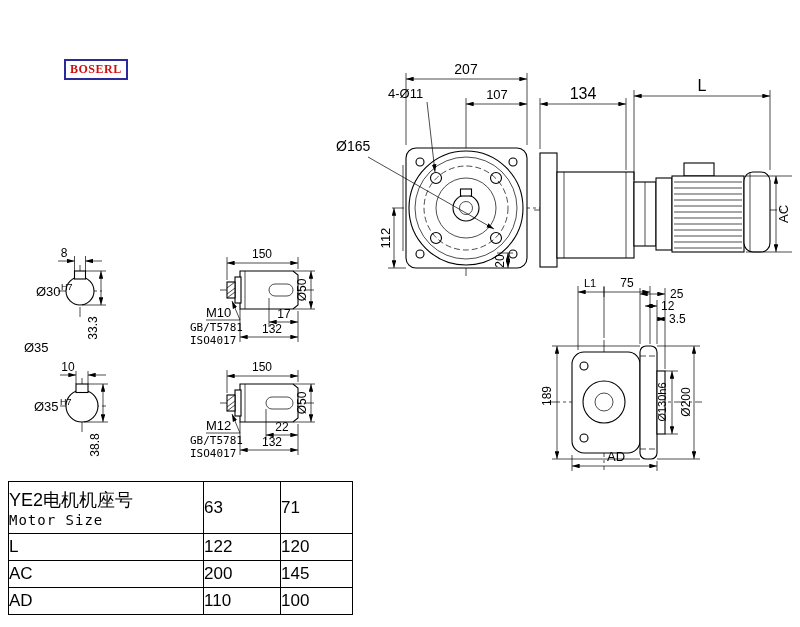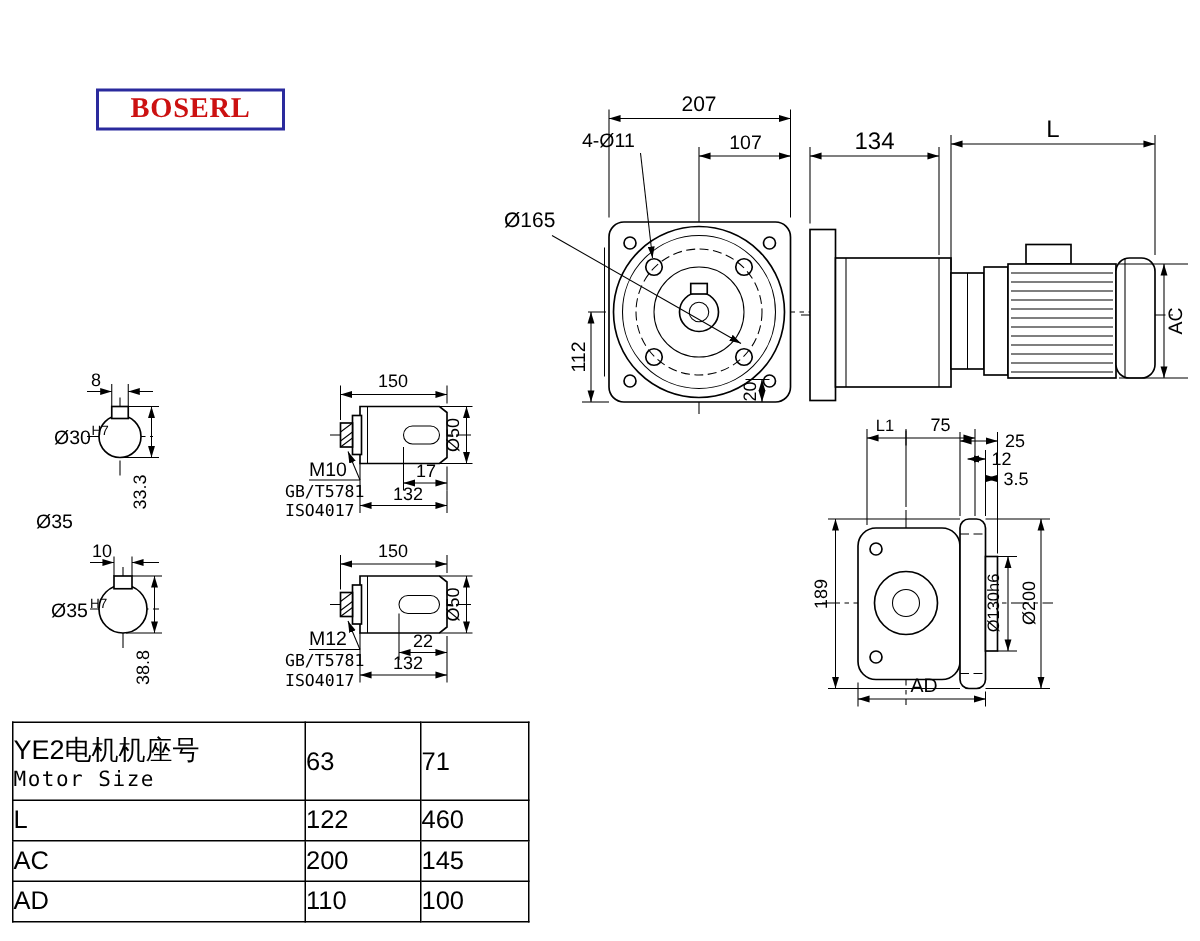--- a/index.html
+++ b/index.html
@@ -1,20 +1,20 @@
 <!DOCTYPE html>
 <html><head>
 <meta charset="utf-8">
 <style>
   *{margin:0;padding:0;box-sizing:border-box}
   html,body{width:800px;height:627px;background:#fff;font-family:"Liberation Sans",sans-serif}
   .page{position:relative;width:800px;height:627px;background:#fff;overflow:hidden}
   .title{position:absolute;left:6px;top:4px;font-size:31px;font-weight:700;color:#fe0000;white-space:nowrap;letter-spacing:.5px}
   .brand{position:absolute;left:64px;top:59px;border:2px solid #2a2a9d;color:#cc1111;
-         font-family:"Liberation Serif",serif;font-weight:700;font-size:19px;padding:1px 21px;letter-spacing:.5px;background:#fff}
+         font-family:"Liberation Serif",serif;font-weight:700;font-size:12px;padding:1px 4px;letter-spacing:.5px;background:#fff}
   svg.drawing{position:absolute;left:0;top:0}
   svg text{font-family:"Liberation Sans",sans-serif;fill:#000}
   .t9{font-size:9px}.t11{font-size:11px}.t12{font-size:12px}.t13{font-size:13px}.t14{font-size:14px}.t16{font-size:16px}
   .mono{font-family:"DejaVu Sans Mono",monospace}
   .s{stroke:#000;stroke-width:1.1;fill:none}
   .sw{stroke:#000;stroke-width:1.1;fill:#fff}
   .thin{stroke:#000;stroke-width:.7;fill:none}
   .dash{stroke:#000;stroke-width:.7;fill:none;stroke-dasharray:6 3}
   .cl{stroke:#000;stroke-width:.7;fill:none;stroke-dasharray:12 3 3 3}
   table.size-table{position:absolute;left:8px;top:481px;border-collapse:collapse;table-layout:fixed;color:#000;background:#fff}
@@ -269,21 +269,21 @@
         <td>
           <div class="cn">YE2电机机座号</div>
           <div class="en">Motor Size</div>
         </td>
         <td>63</td>
         <td>71</td>
       </tr>
       <tr>
         <td>L</td>
         <td>122</td>
-        <td>460</td>
+        <td>120</td>
       </tr>
       <tr>
         <td>AC</td>
         <td>200</td>
         <td>145</td>
       </tr>
       <tr>
         <td>AD</td>
         <td>110</td>
         <td>100</td>

